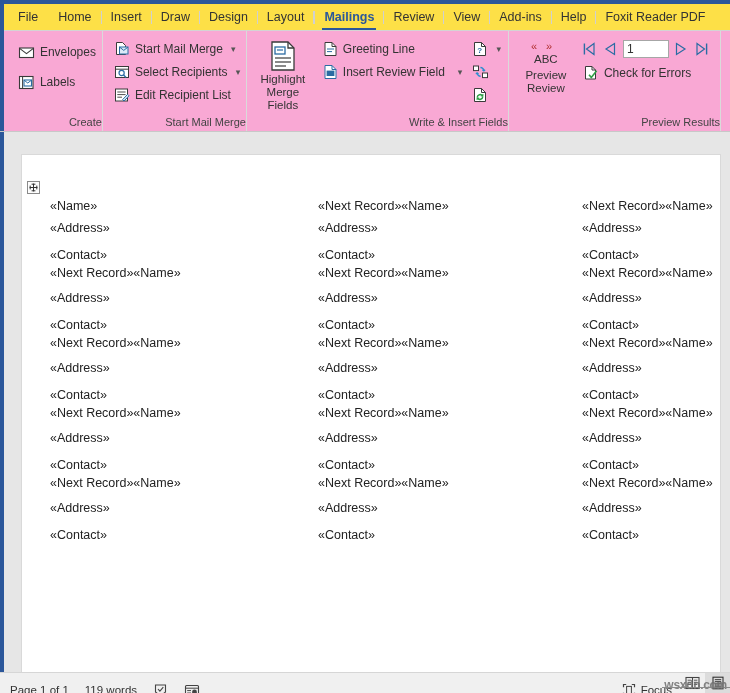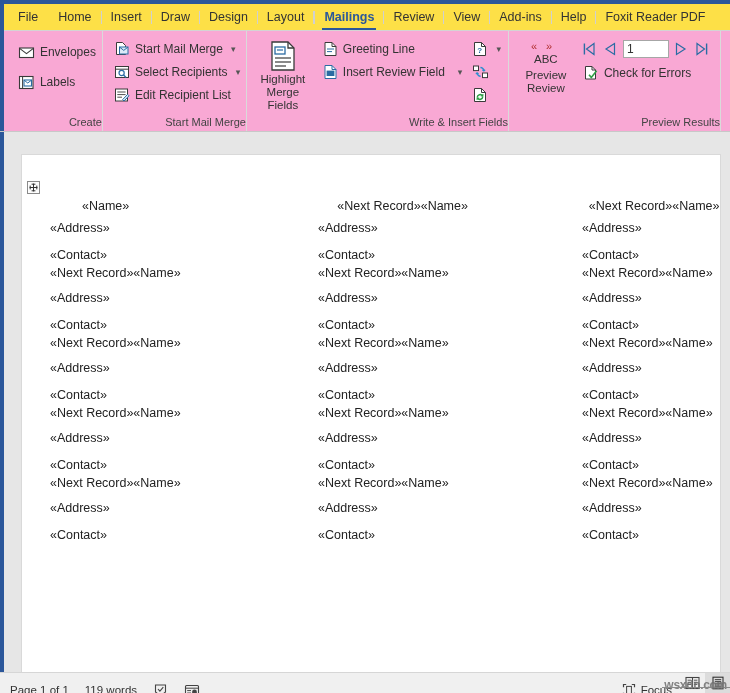--- a/index.html
+++ b/index.html
@@ -424,21 +424,21 @@
         <line x1="4.5" y1="0.6" x2="4.5" y2="8.4" stroke="#333" stroke-width="1"></line>
         <line x1="0.6" y1="4.5" x2="8.4" y2="4.5" stroke="#333" stroke-width="1"></line>
         <line x1="2.6" y1="1.2" x2="6.4" y2="1.2" stroke="#333" stroke-width="1"></line>
         <line x1="2.6" y1="7.8" x2="6.4" y2="7.8" stroke="#333" stroke-width="1"></line>
         <line x1="1.2" y1="2.6" x2="1.2" y2="6.4" stroke="#333" stroke-width="1"></line>
         <line x1="7.8" y1="2.6" x2="7.8" y2="6.4" stroke="#333" stroke-width="1"></line>
       </svg>
     </div>
 
     <div class="labelgrid" id="label-grid">
-        <div class="lrow" style="margin-bottom: 8px; padding-left: 32px;">
+        <div class="lrow" style="margin-bottom: 8px;">
           <div class="lcell c1">«Name»</div>
           <div class="lcell c2">«Next Record»«Name»</div>
           <div class="lcell c3">«Next Record»«Name»</div>
         </div>
         <div class="lrow" style="margin-bottom: 13px;">
           <div class="lcell c1">«Address»</div>
           <div class="lcell c2">«Address»</div>
           <div class="lcell c3">«Address»</div>
         </div>
         <div class="lrow" style="margin-bottom: 4px;">

